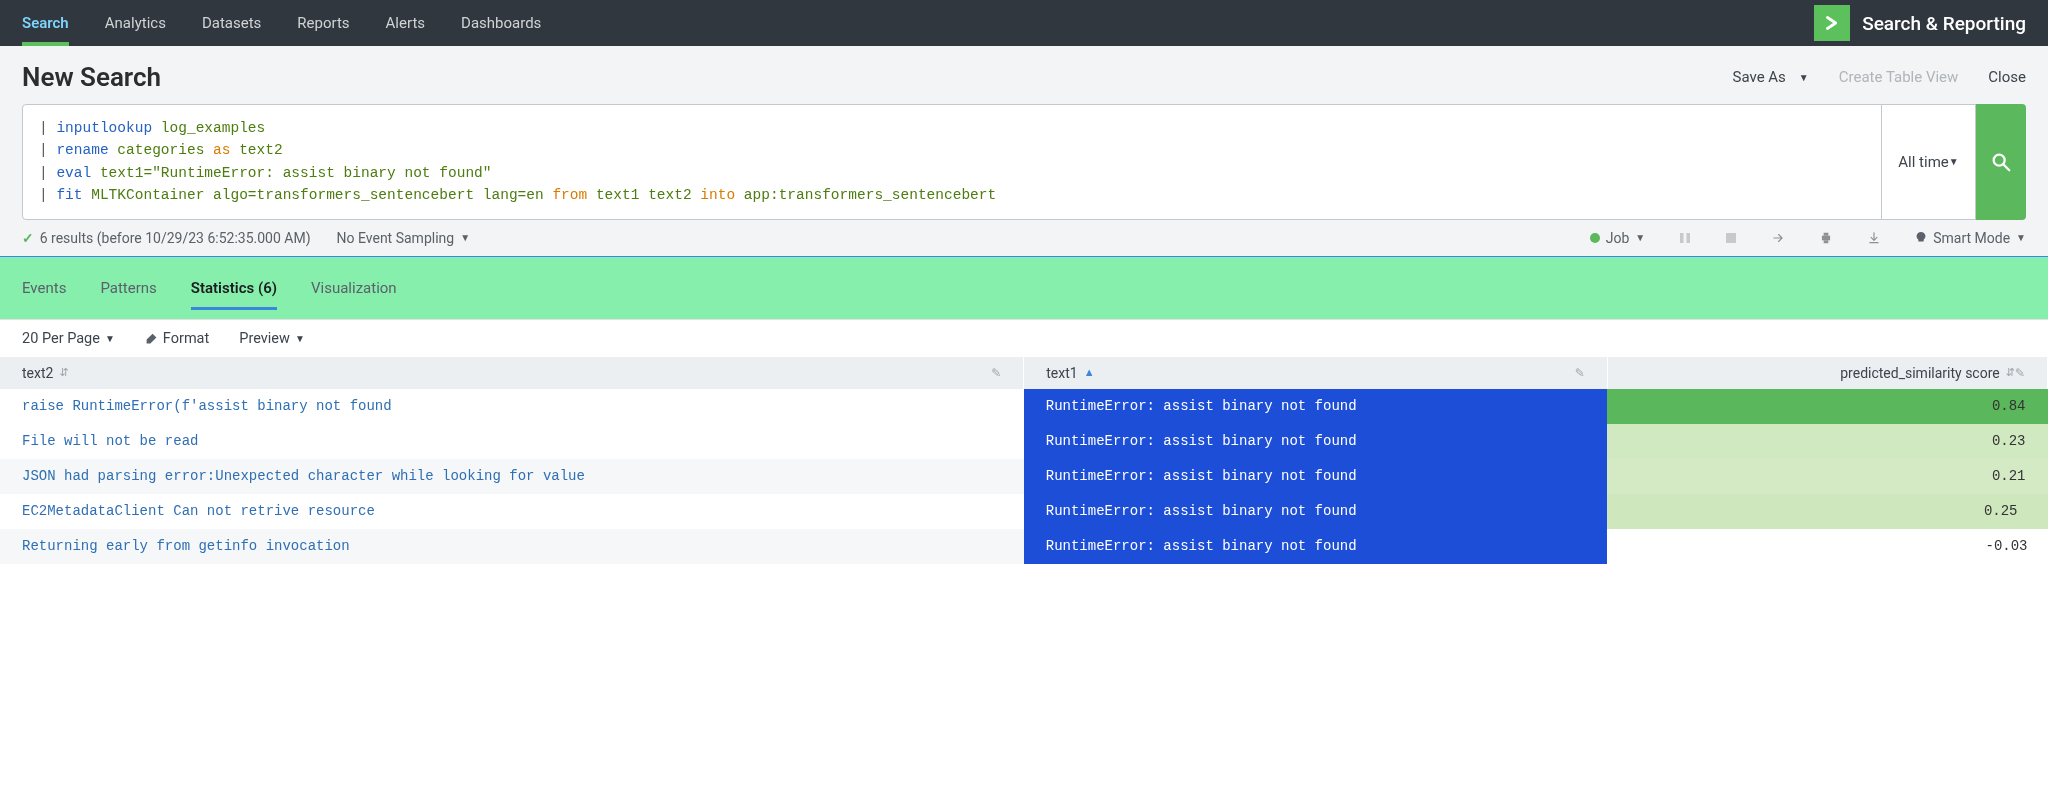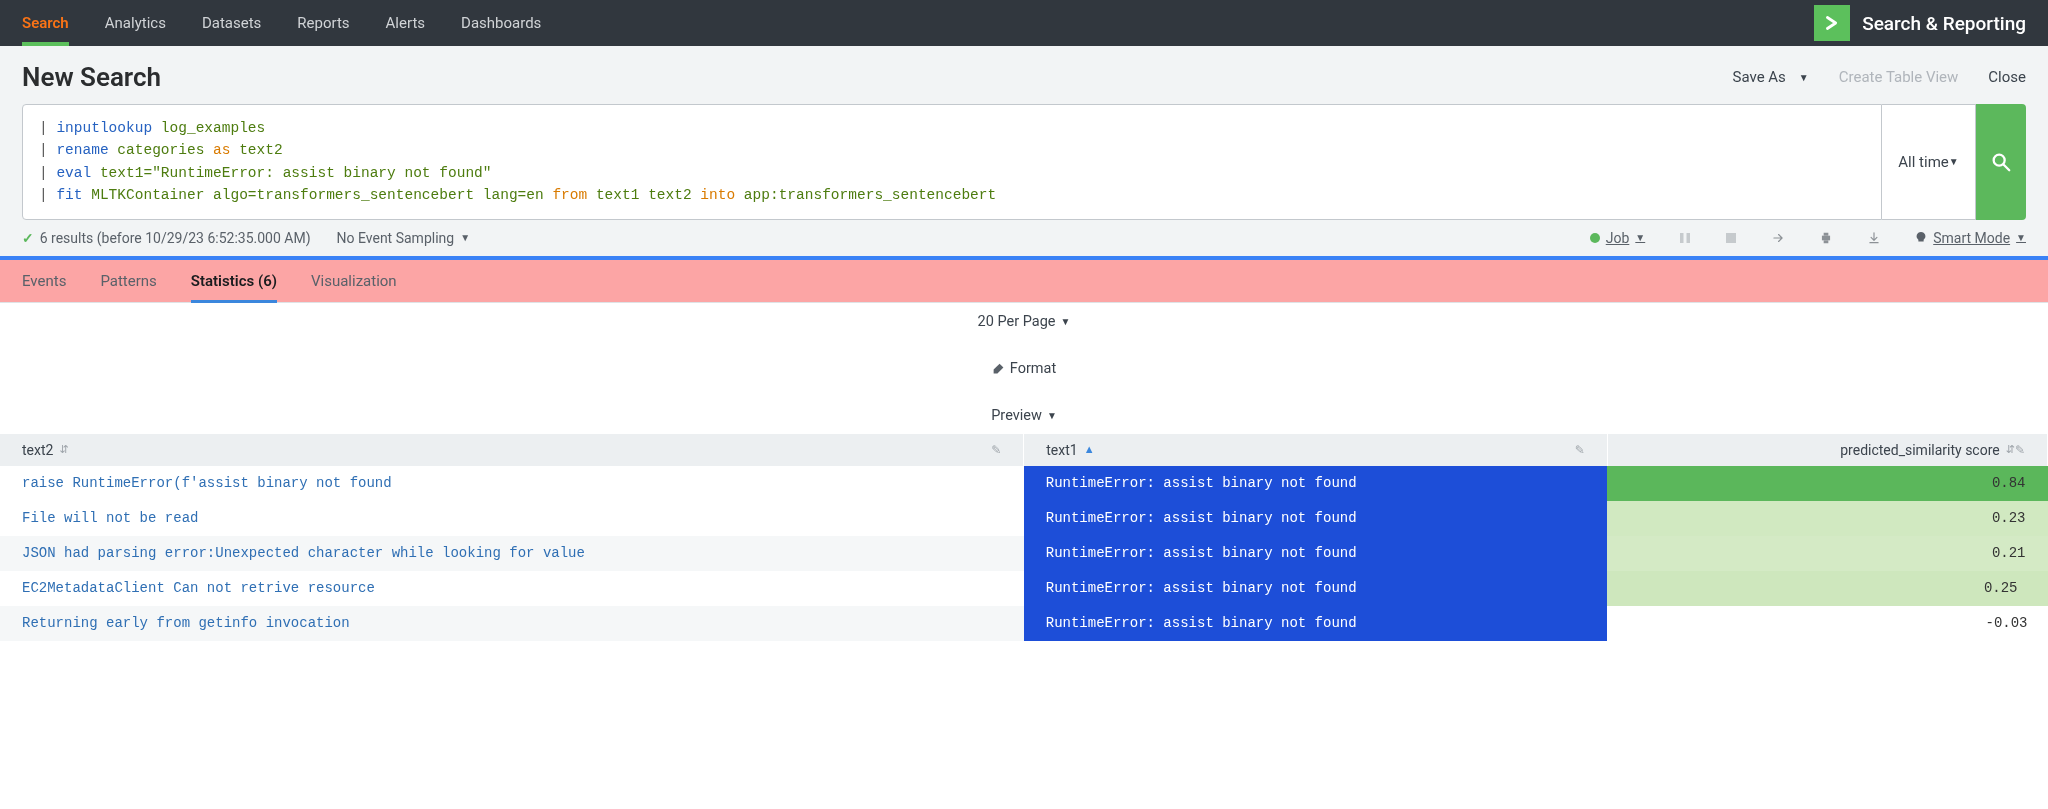--- a/index.html
+++ b/index.html
@@ -22,21 +22,21 @@
   .topnav-left { display: flex; align-items: center; gap: 36px; height: 100%; }
   .nav-link {
     color: #d0d3d6;
     font-size: 15px;
     cursor: pointer;
     height: 100%;
     display: flex;
     align-items: center;
     position: relative;
   }
-  .nav-link.active { color: #f97316; font-weight: 600; }
+  .nav-link.active { color: #7dd3fc; font-weight: 600; }
   .nav-link.active::after {
     content: "";
     position: absolute;
     bottom: 0; left: 0; right: 0;
     height: 4px;
     background: #5cc05c;
   }
   .topnav-right { display: flex; align-items: center; gap: 12px; }
   .app-icon {
     width: 36px; height: 36px;
@@ -105,55 +105,54 @@
   .status-bar {
     display: flex; align-items: center; justify-content: space-between;
     padding: 10px 22px;
     background: #f2f4f5;
     font-size: 14px;
     color: #5a6169;
   }
   .status-left { display: flex; align-items: center; gap: 26px; }
   .status-item { display: flex; align-items: center; gap: 6px; }
   .check { color: #5cb85c; font-weight: bold; }
-  .status-right { display: flex; align-items: center; gap: 34px; text-decoration: underline; }
+  .status-right { display: flex; align-items: center; gap: 34px; }
   .job-indicator { width: 10px; height: 10px; border-radius: 50%; background: #5cb85c; }
   .icon-btn { color: #8c9196; cursor: pointer; display:flex; align-items:center; }
   .icon-btn.disabled { color: #c6cacd; }
 
   
   .tabs {
     display: flex; align-items: center; gap: 34px;
-    padding: 0 22px;
-    border-top: 4px solid #3b82f6;
+    padding: 10px 22px;
+    border-top: 1px solid #3b82f6;
     border-bottom: 1px solid #dfe3e6;
-    background: #fca5a5;
+    background: #86efac;
   }
   .tab {
     padding: 12px 0;
     font-size: 15px;
     color: #5a6169;
     cursor: pointer;
     position: relative;
   }
   .tab.active { color: #1a1c1e; font-weight: 600; }
   .tab.active::after {
     content: "";
     position: absolute; bottom: -1px; left: 0; right: 0;
     height: 3px; background: #3b87dd;
   }
 
   
   .table-toolbar {
-    display: flex; align-items: center; gap: 30px;
+    display: flex; align-items: flex-end; gap: 30px;
     padding: 10px 22px;
     font-size: 14.5px;
     color: #3c444d;
     background: #fff;
-    flex-direction: column;
   }
   .table-toolbar .tb { cursor: pointer; display: flex; align-items: center; gap: 5px; }
 
   
   table.data {
     width: 100%;
     border-collapse: collapse;
     table-layout: fixed;
   }
   table.data th {

